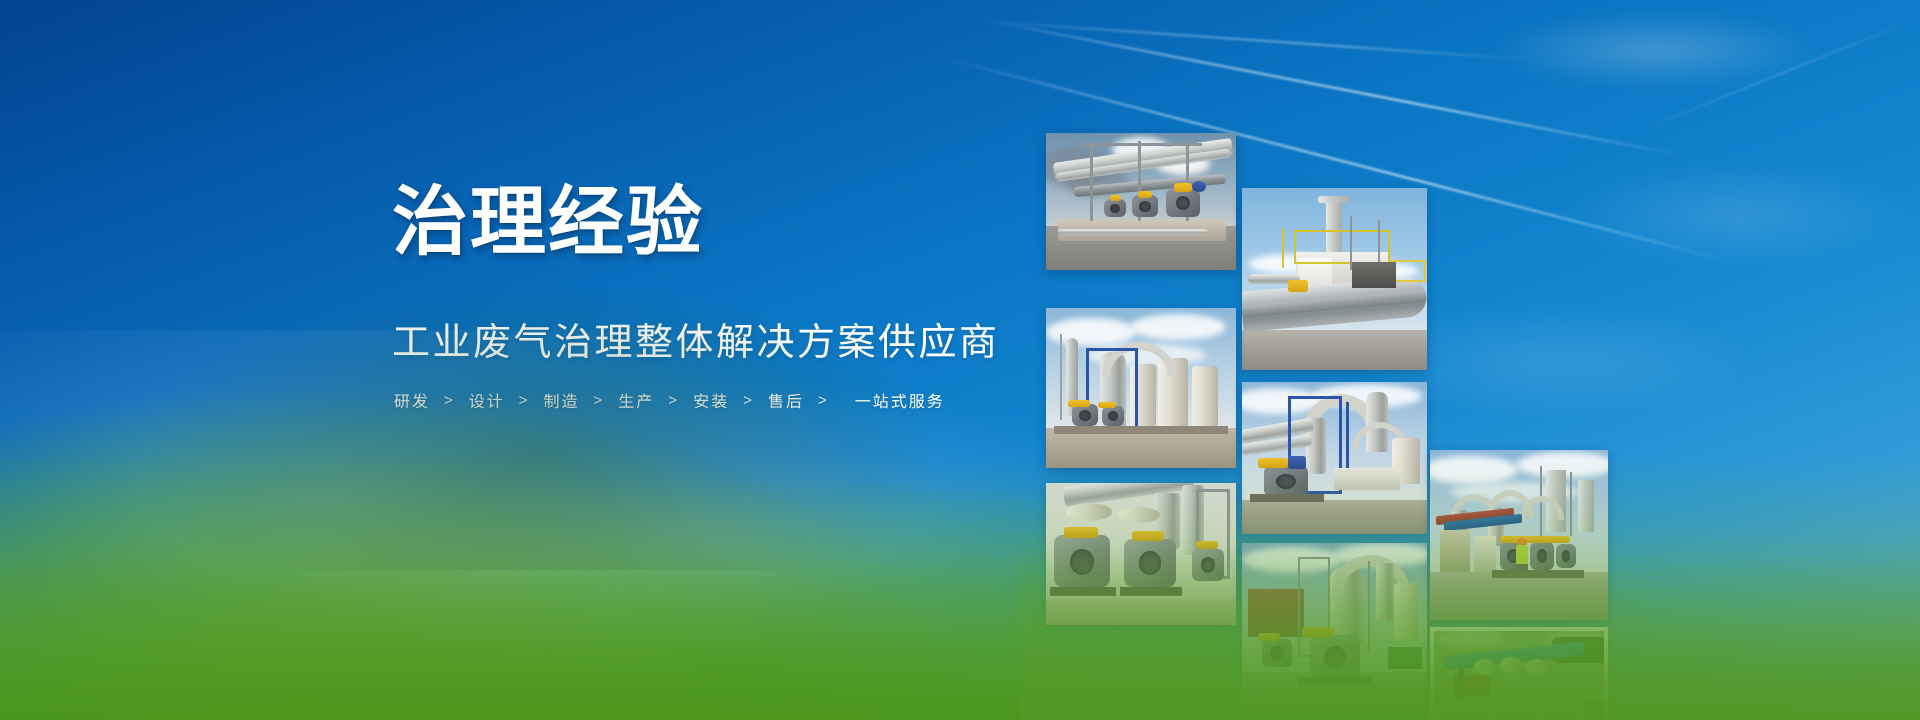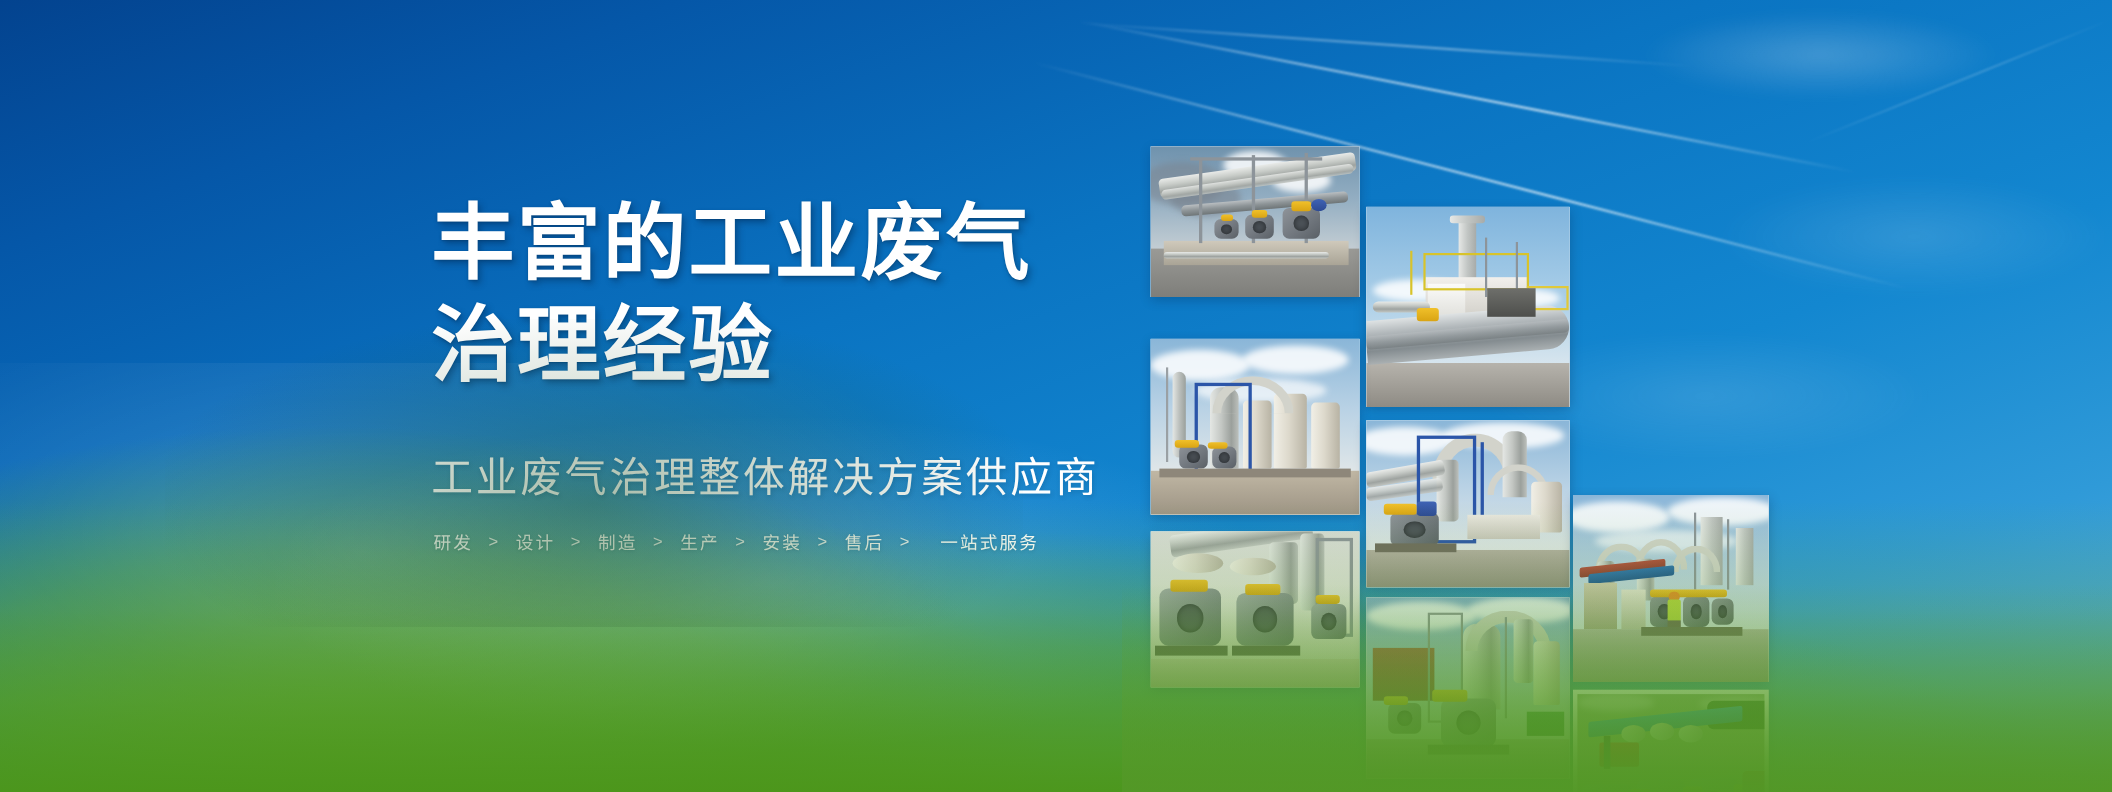--- a/index.html
+++ b/index.html
@@ -132,21 +132,20 @@
   <div class="bloom2"></div>
   <div class="wisp w1"></div>
   <div class="wisp w2"></div>
   <div class="wisp w3"></div>
   <div class="contrail ct1"></div>
   <div class="contrail ct2"></div>
   <div class="contrail ct3"></div>
   <div class="contrail ct4"></div>
 
   <div class="copy">
-    <div class="headline">丰富的工业废气</div>
     <div class="headline">治理经验</div>
     <div class="subtitle">工业废气治理整体解决方案供应商</div>
 
     <div class="crumbs">
       <span class="crumb">研发</span>
       <span class="sep">&gt;</span>
       <span class="crumb">设计</span>
       <span class="sep">&gt;</span>
       <span class="crumb">制造</span>
       <span class="sep">&gt;</span>

